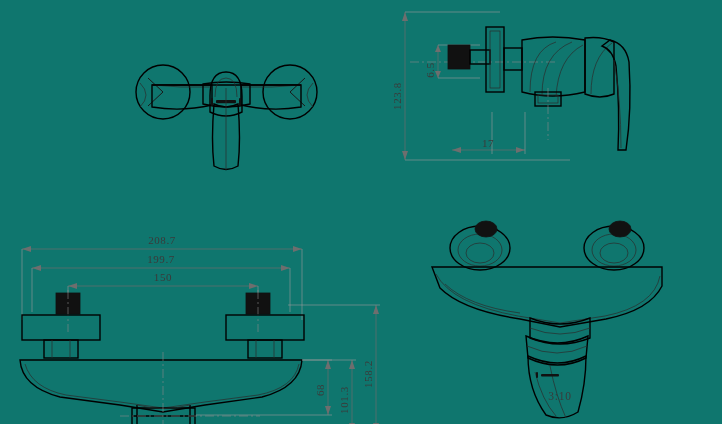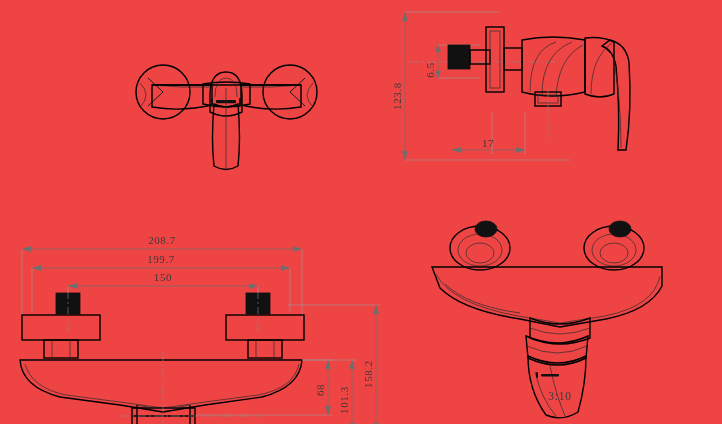--- a/index.html
+++ b/index.html
@@ -12,21 +12,21 @@
     height: 424px;
     position: relative;
     overflow: hidden;
     font-family: "Liberation Serif", serif;
   }
   #sheet {
     position: absolute;
     left: 0; top: 0;
     width: 722px;
     height: 424px;
-    background: #ef4444;
+    background: #0f766e;
   }
   .view {
     position: absolute;
   }
   #view-front   { left: 0px;   top: 0px;   width: 380px; height: 210px; }
   #view-side    { left: 380px; top: 0px;   width: 342px; height: 210px; }
   #view-bottom  { left: 0px;   top: 212px; width: 400px; height: 224px; }
   #view-iso     { left: 400px; top: 200px; width: 322px; height: 224px; text-decoration: underline; }
 
   svg { display: block; }

